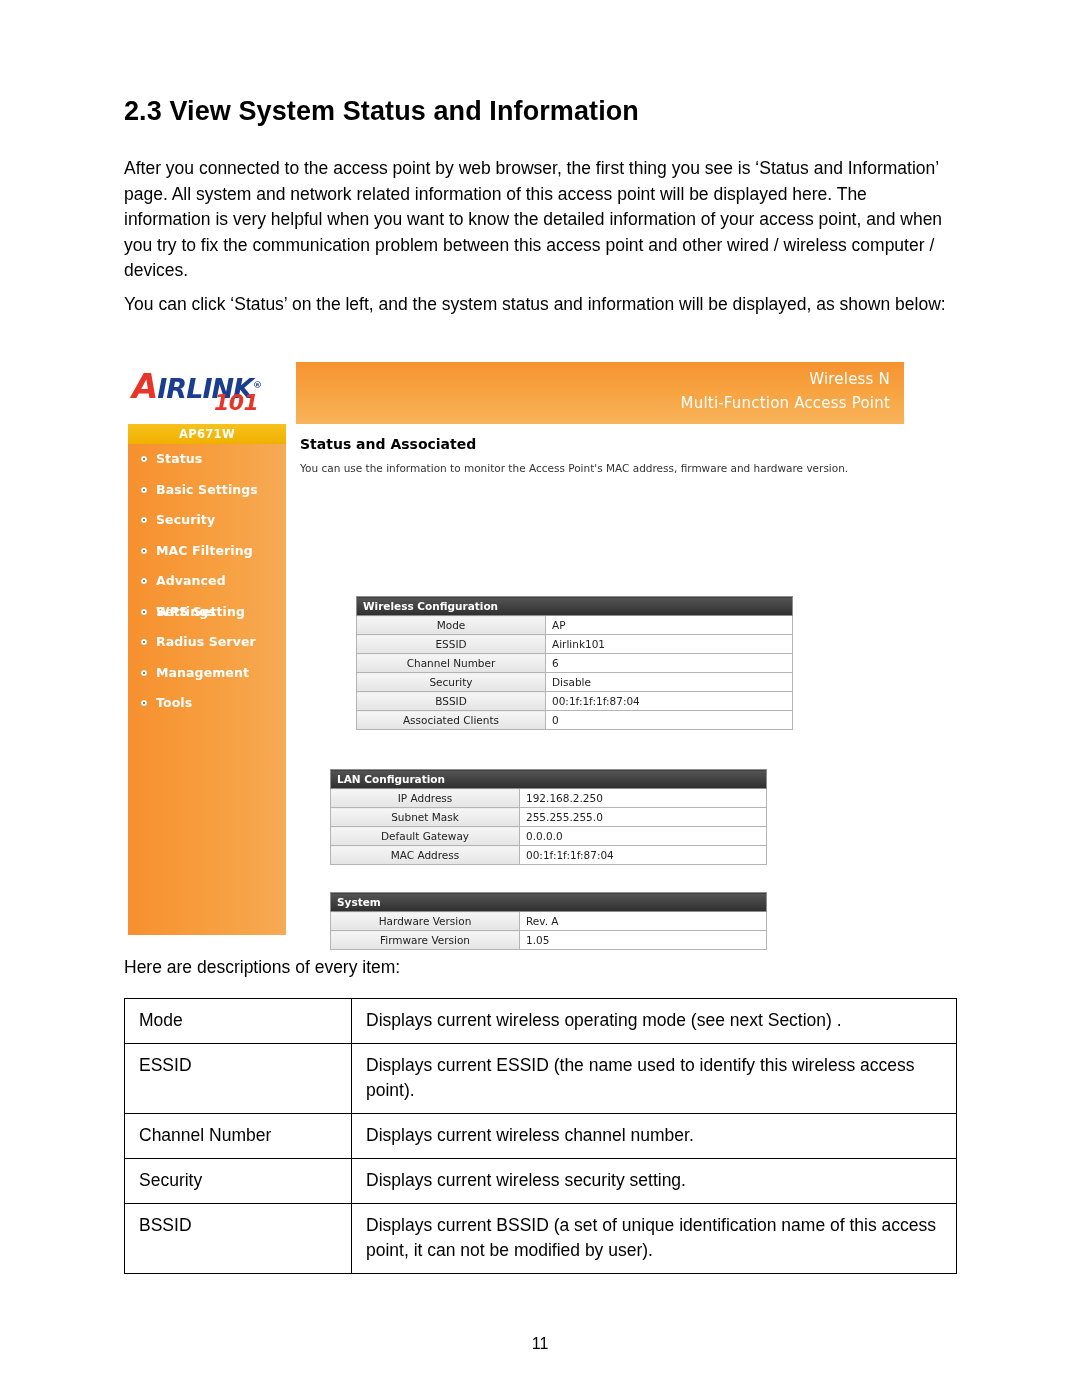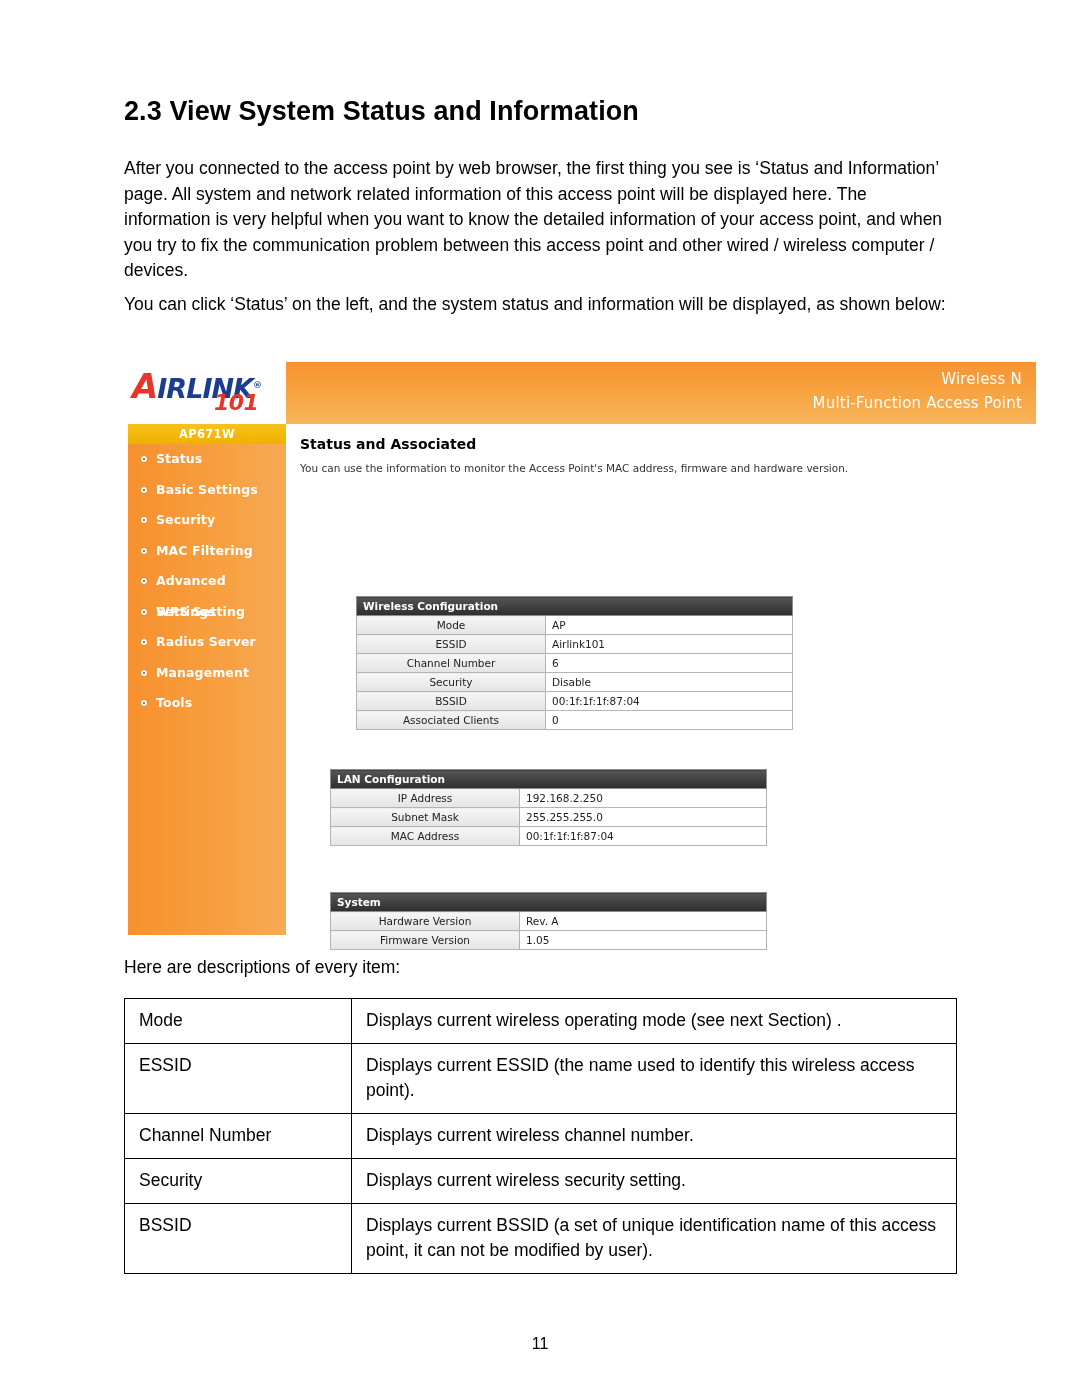--- a/index.html
+++ b/index.html
@@ -47,23 +47,23 @@
     position: absolute;
     left: 128px;
     top: 362px;
     width: 828px;
     height: 573px;
     background: #ffffff;
     font-family: "DejaVu Sans", sans-serif;
   }
   .ui-header {
     position: absolute;
-    left: 158px;
+    left: 168px;
     top: 0;
-    width: 750px;
+    width: 608px;
     height: 62px;
     background: linear-gradient(to bottom, #f79331 0%, #f7a23f 45%, #f8b45a 100%);
     text-decoration: underline;
   }
   .ui-header .line1 {
     position: absolute;
     right: 14px;
     top: 8px;
     font-size: 15px;
     color: #ffffff;
@@ -330,20 +330,24 @@
             <tr class="sect">
               <td colspan="2">LAN Configuration</td>
             </tr>
         <tr>
               <td class="k">IP Address</td>
               <td class="v">192.168.2.250</td>
             </tr>
         <tr>
               <td class="k">Subnet Mask</td>
               <td class="v">255.255.255.0</td>
+            </tr>
+        <tr>
+              <td class="k">Default Gateway</td>
+              <td class="v">0.0.0.0</td>
             </tr>
         <tr>
               <td class="k">MAC Address</td>
               <td class="v">00:1f:1f:1f:87:04</td>
             </tr>
       </tbody>
         </table>
 
       <table class="tbl" id="system-table">
         <tbody>

